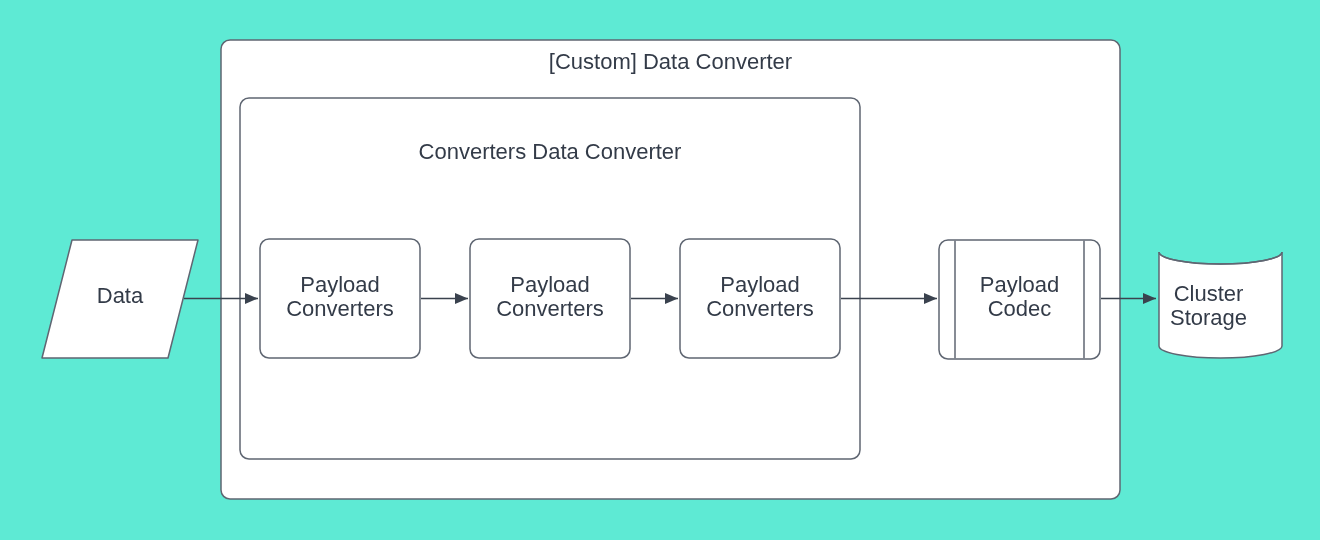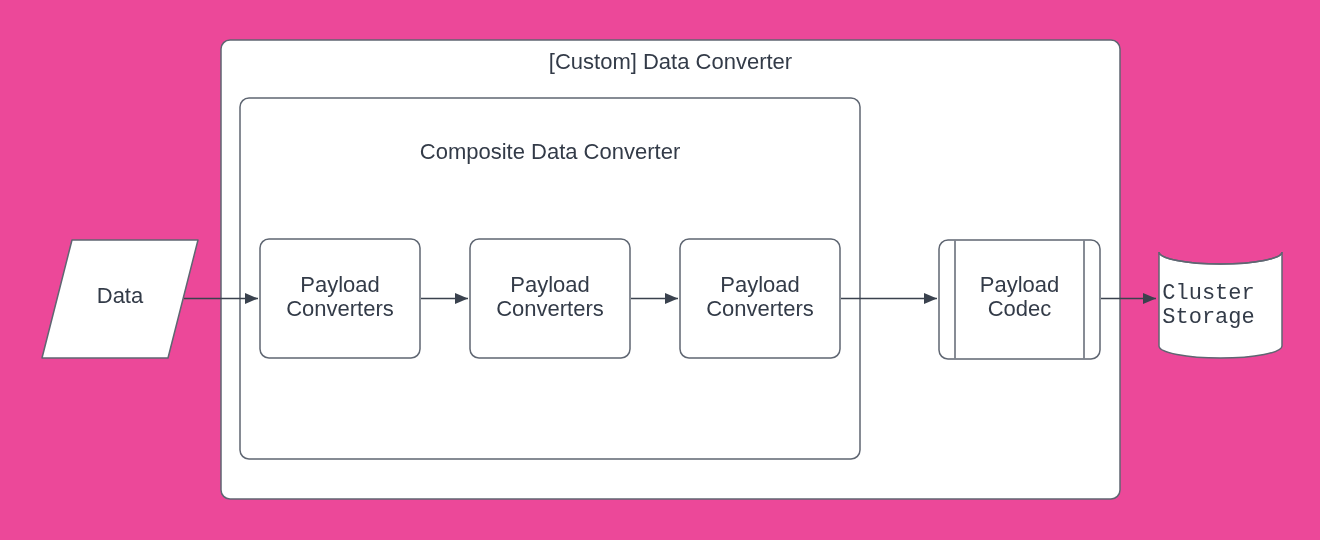--- a/index.html
+++ b/index.html
@@ -4,21 +4,21 @@
 <style>
   html, body {
     margin: 0;
     padding: 0;
     background: #ffffff;
   }
   .stage {
     position: relative;
     width: 1320px;
     height: 540px;
-    background: #ec4899;
+    background: #5eead4;
     font-family: "Liberation Sans", sans-serif;
     overflow: hidden;
   }
   .stage svg {
     position: absolute;
     left: 0;
     top: 0;
   }
   .shape {
     fill: #ffffff;
@@ -82,32 +82,32 @@
       <line class="connector" x1="184" y1="298.5" x2="258" y2="298.5" marker-end="url(#arrowhead)"></line>
       <line class="connector" x1="421" y1="298.5" x2="468" y2="298.5" marker-end="url(#arrowhead)"></line>
       <line class="connector" x1="631" y1="298.5" x2="678" y2="298.5" marker-end="url(#arrowhead)"></line>
       <line class="connector" x1="841" y1="298.5" x2="937" y2="298.5" marker-end="url(#arrowhead)"></line>
       <line class="connector" x1="1101" y1="298.5" x2="1156" y2="298.5" marker-end="url(#arrowhead)"></line>
     </g>
   </svg>
 
   <div class="label" style="left:221px; top:50px; width:899px;">[Custom] Data Converter</div>
 
-  <div class="label" style="left:240px; top:140px; width:620px;">Composite Data Converter</div>
+  <div class="label" style="left:240px; top:140px; width:620px;">Converters Data Converter</div>
 
   <div class="label" style="left:42px; top:284px; width:156px;">Data</div>
 
   <div class="label" style="left:260px; top:273px; width:160px;">Payload
 Converters</div>
 
   <div class="label" style="left:470px; top:273px; width:160px;">Payload
 Converters</div>
 
   <div class="label" style="left:680px; top:273px; width:160px;">Payload
 Converters</div>
 
   <div class="label" style="left:939px; top:273px; width:161px;">Payload
 Codec</div>
 
-  <div class="label" style="left:1159px; top:282px; width:99px;font-family:Liberation Mono, monospace;">Cluster
+  <div class="label" style="left:1159px; top:282px; width:99px;">Cluster
 Storage</div>
 
 </div>
 
 </body></html>

